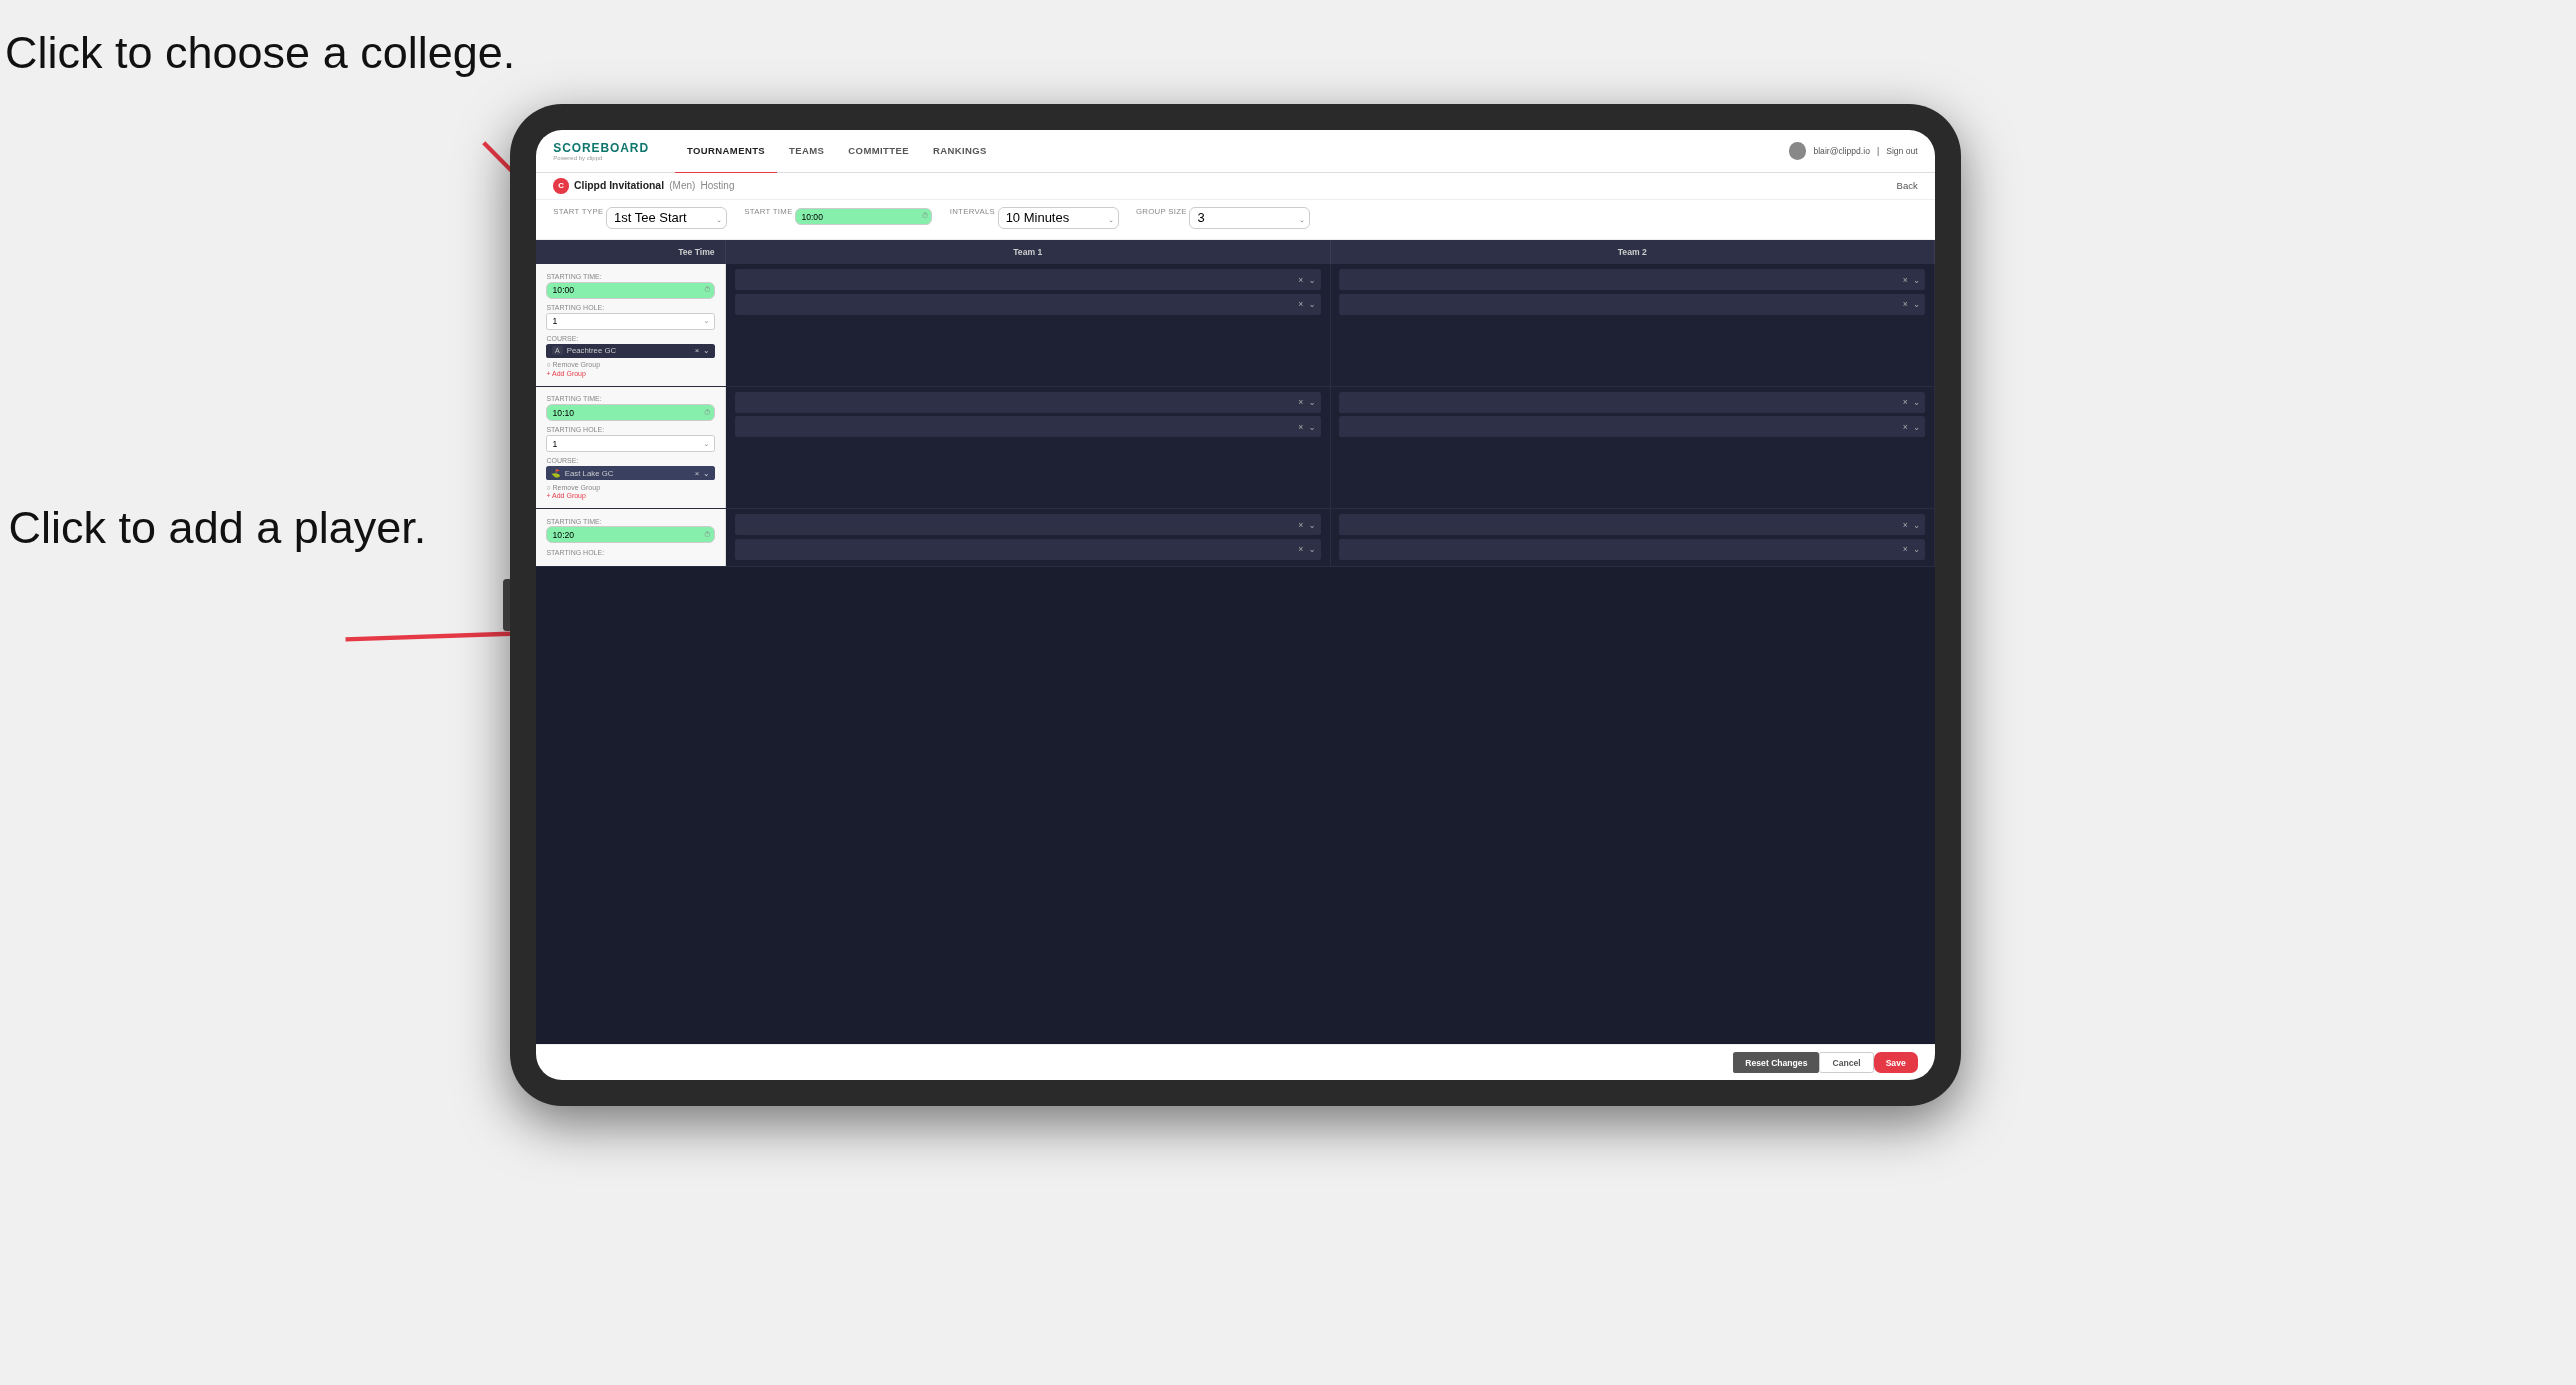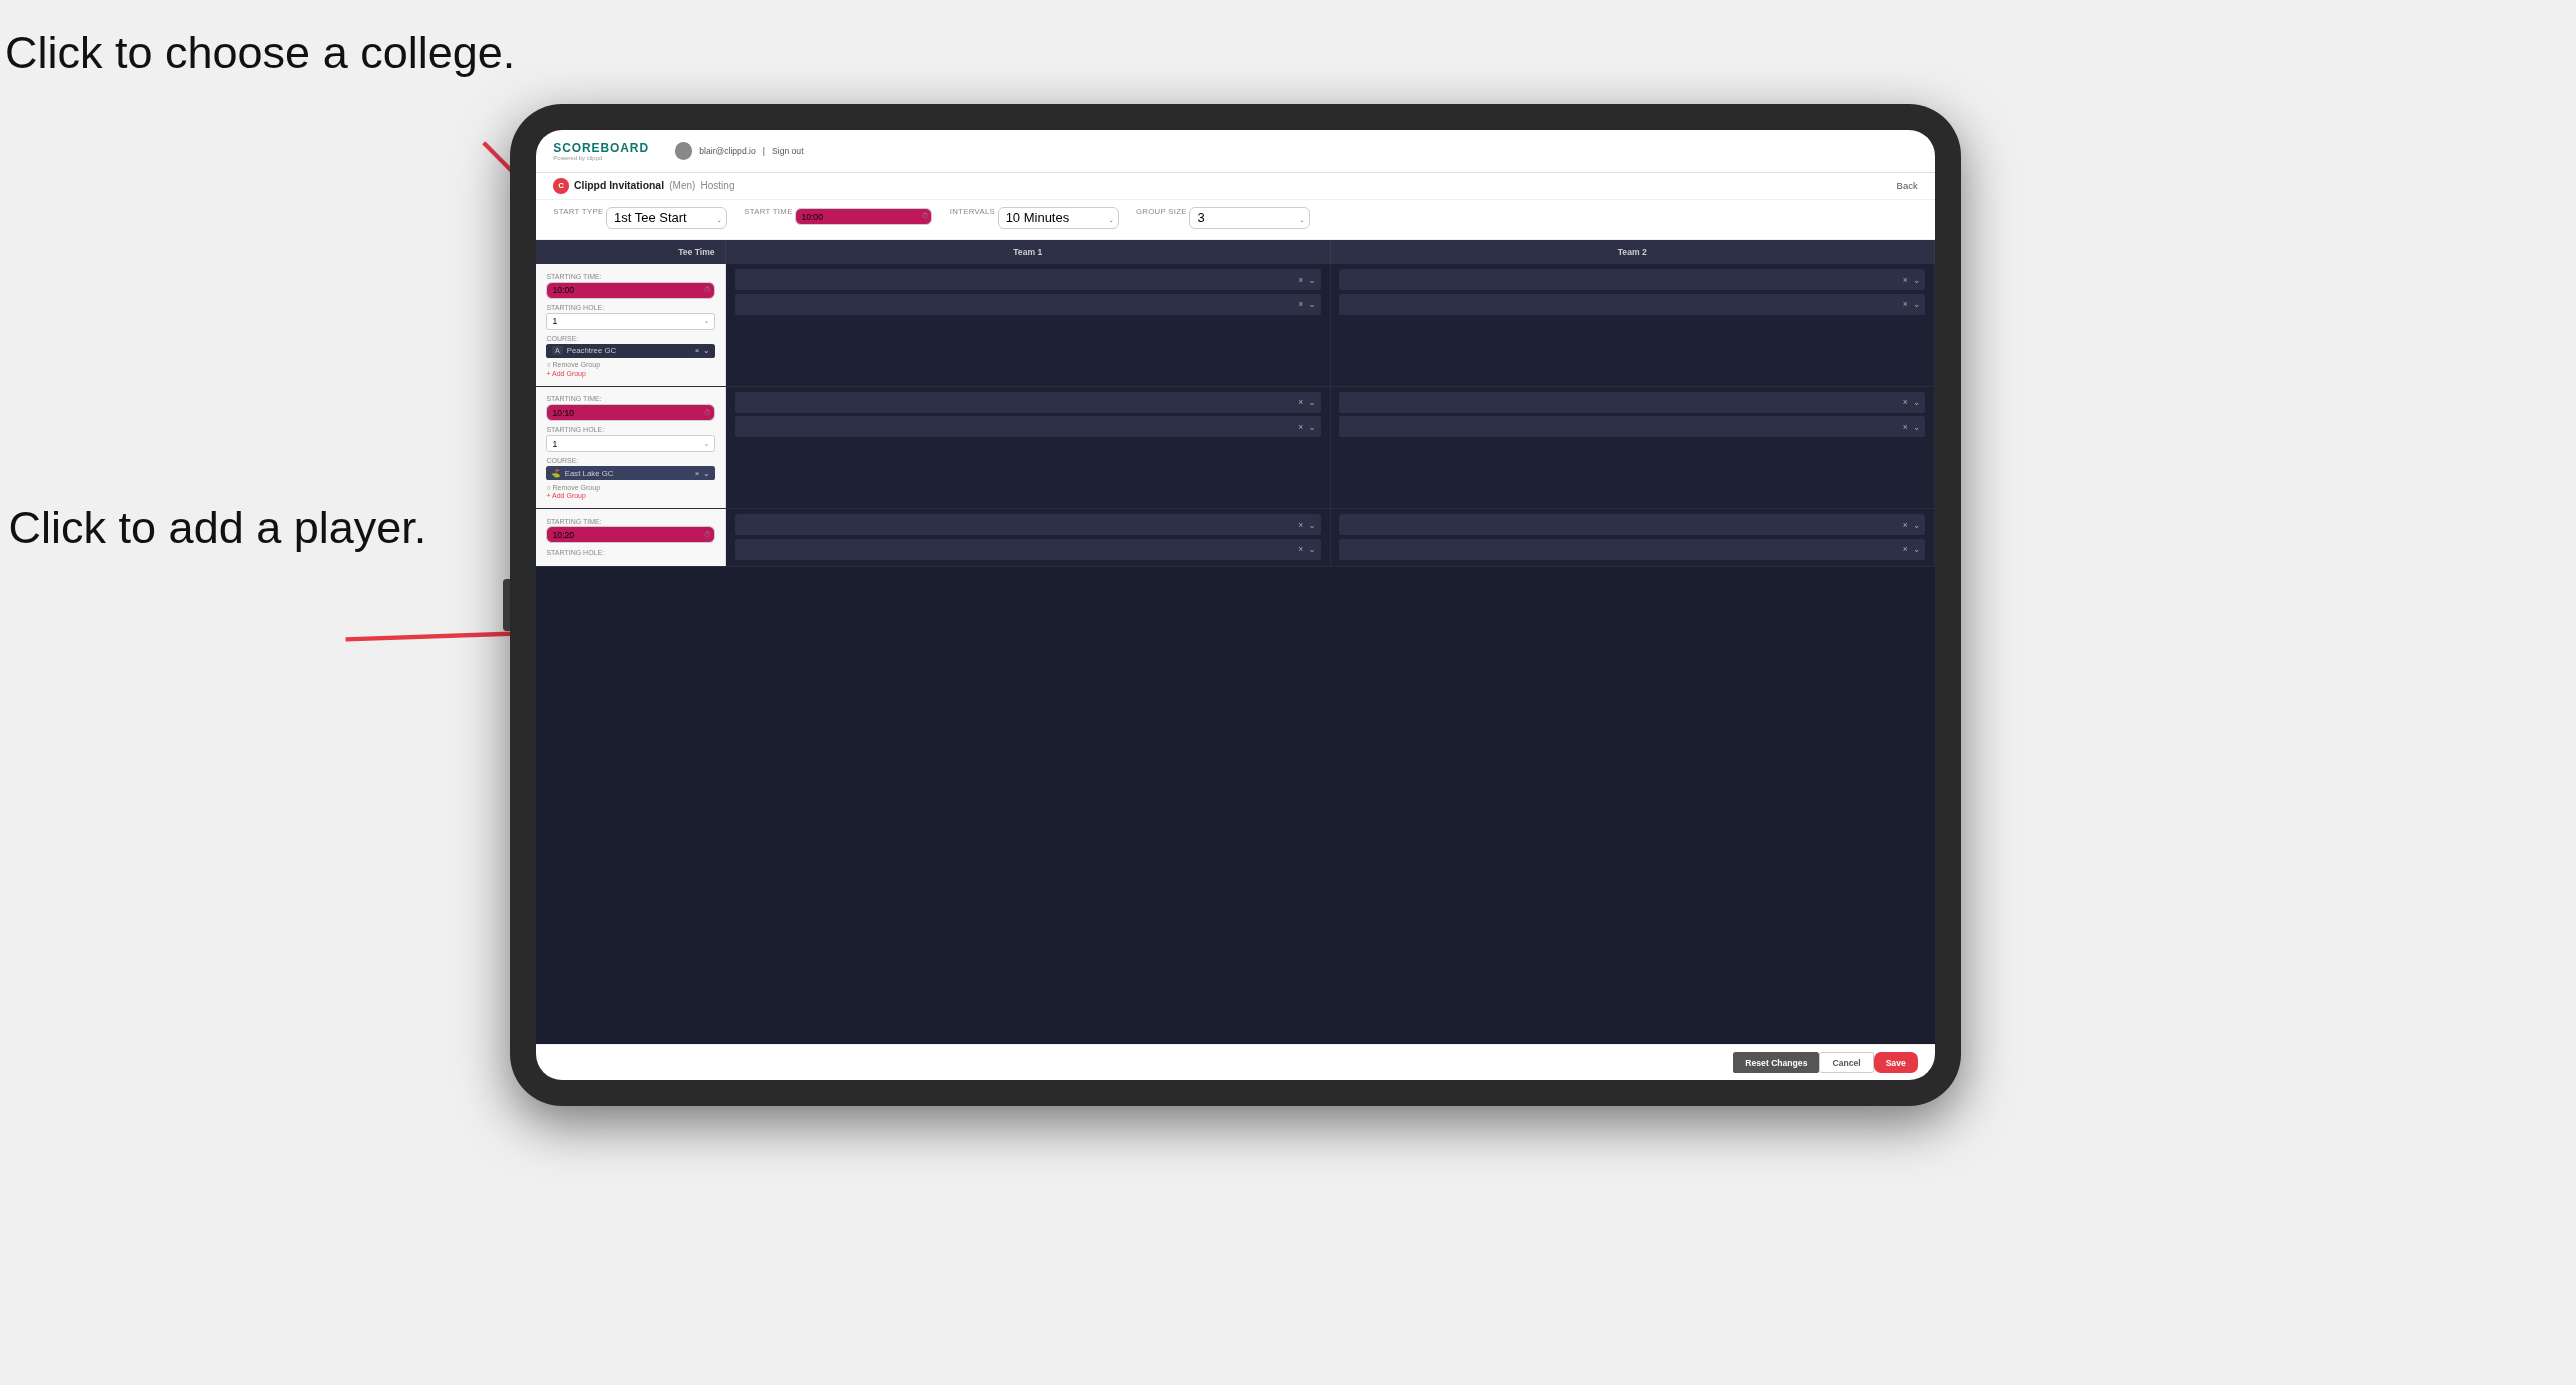--- a/index.html
+++ b/index.html
@@ -275,21 +275,21 @@
       position: relative;
       margin-bottom: 5.2px;
     }
 
     .time-input {
       width: 100%;
       border: 0.9px solid #ccc;
       border-radius: 6px;
       padding: 2.6px 19px 2.6px 5.2px;
       font-size: 8.6px;
-      background: #be185d;
+      background: #86efac;
     }
 
     .time-icon {
       position: absolute;
       right: 4.3px;
       top: 50%;
       transform: translateY(-50%);
       font-size: 7.8px;
       color: #888;
     }
@@ -457,20 +457,34 @@
   <div class="tablet-side-handle"></div>
 
   <div class="tablet-screen">
 
     <div class="app-header">
       <div class="scoreboard-logo">
         <span class="title">SCOREBOARD</span>
         <span class="subtitle">Powered by clippd</span>
       </div>
 
+      <nav class="nav-tabs">
+        <div class="nav-tab active">
+          <span>TOURNAMENTS</span>
+        </div>
+        <div class="nav-tab">
+          <span>TEAMS</span>
+        </div>
+        <div class="nav-tab">
+          <span>COMMITTEE</span>
+        </div>
+        <div class="nav-tab">
+          <span>RANKINGS</span>
+        </div>
+      </nav>
 
       <div class="header-right">
         <div class="avatar"></div>
         <span>blair@clippd.io</span>
         <span>|</span>
         <span style="cursor:pointer;">Sign out</span>
       </div>
     </div>
 
     <div class="sub-header">

